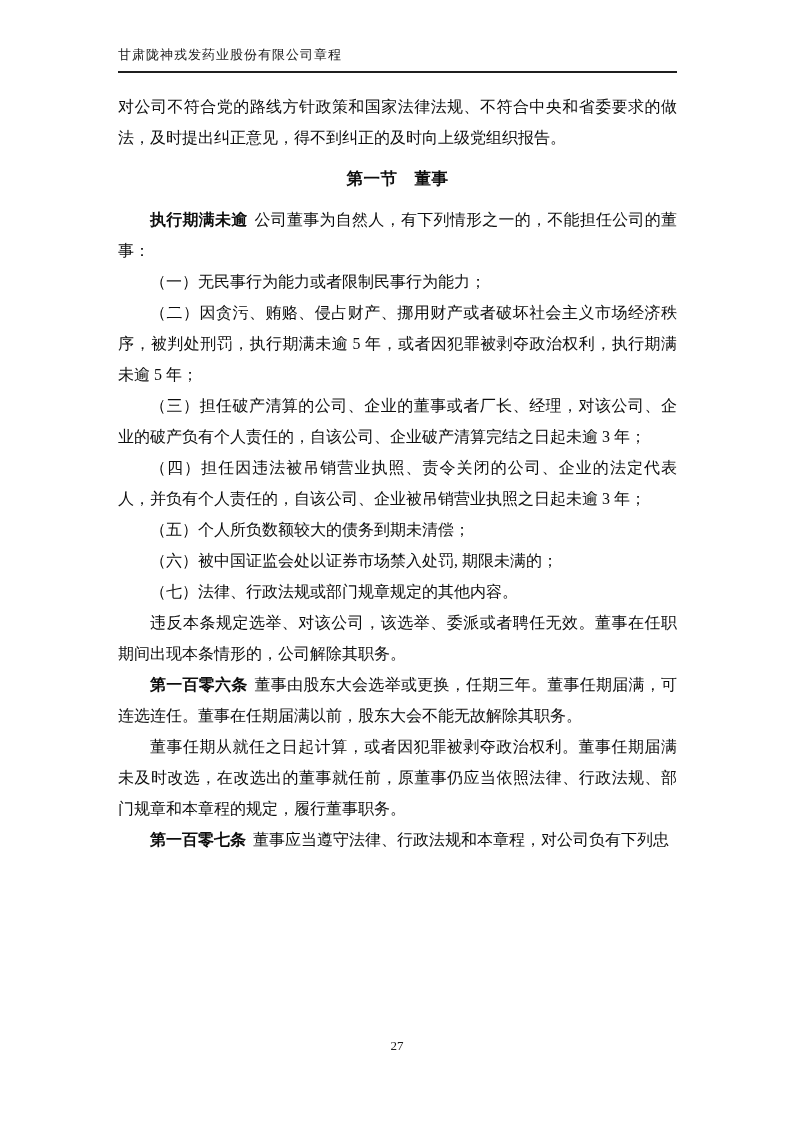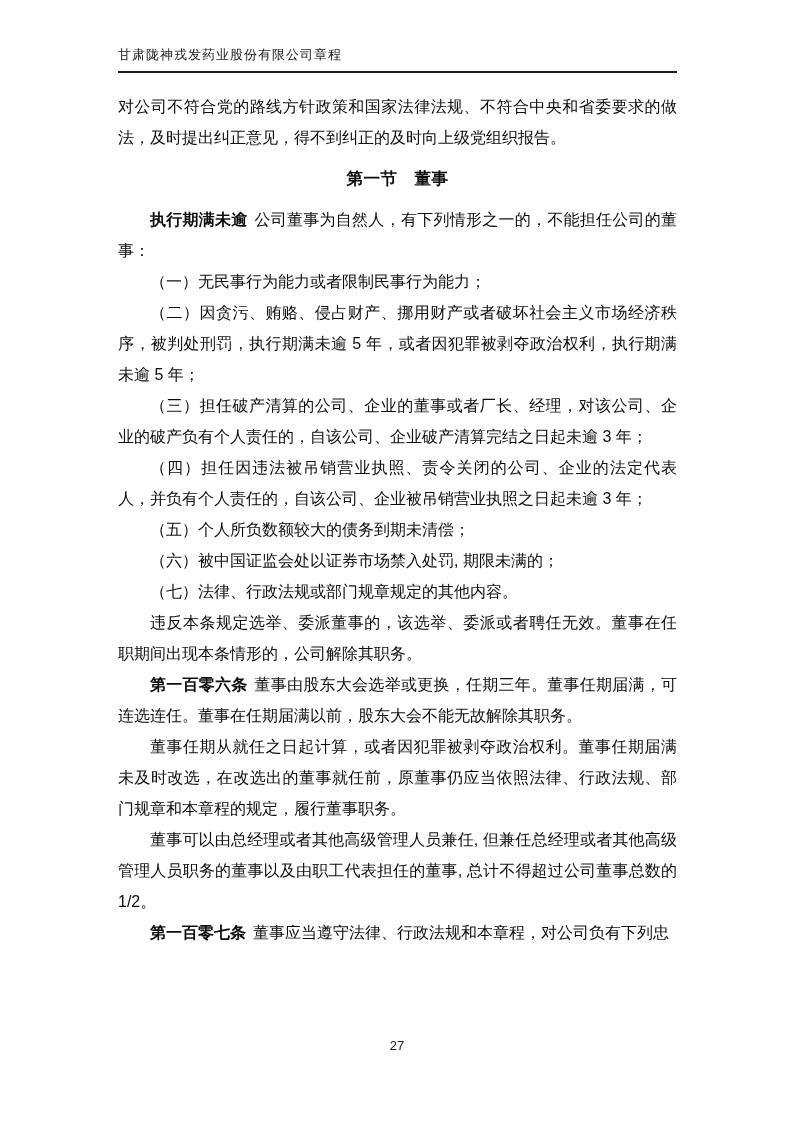--- a/index.html
+++ b/index.html
@@ -6,21 +6,21 @@
     margin: 0;
     padding: 0;
     background: #ffffff;
   }
   .page {
     position: relative;
     width: 794px;
     height: 1122px;
     background: #ffffff;
     overflow: hidden;
-    font-family: Liberation Sans, sans-serif;
+    font-family: Liberation Serif, serif;
     color: #111111;
   }
   .header {
     position: absolute;
     left: 118px;
     right: 117px;
     top: 46px;
   }
   .header-title {
     font-size: 13px;
@@ -89,24 +89,23 @@
       <p class="para body">对公司不符合党的路线方针政策和国家法律法规、不符合中央和省委要求的做法，及时提出纠正意见，得不到纠正的及时向上级党组织报告。</p>
       <p class="para section-heading">第一节　董事</p>
       <p class="para article indent"><b class="lead">执行期满未逾</b><span>公司董事为自然人，有下列情形之一的，不能担任公司的董事：</span></p>
       <p class="para body indent">（一）无民事行为能力或者限制民事行为能力；</p>
       <p class="para body indent">（二）因贪污、贿赂、侵占财产、挪用财产或者破坏社会主义市场经济秩序，被判处刑罚，执行期满未逾 5 年，或者因犯罪被剥夺政治权利，执行期满未逾 5 年；</p>
       <p class="para body indent">（三）担任破产清算的公司、企业的董事或者厂长、经理，对该公司、企业的破产负有个人责任的，自该公司、企业破产清算完结之日起未逾 3 年；</p>
       <p class="para body indent">（四）担任因违法被吊销营业执照、责令关闭的公司、企业的法定代表人，并负有个人责任的，自该公司、企业被吊销营业执照之日起未逾 3 年；</p>
       <p class="para body indent">（五）个人所负数额较大的债务到期未清偿；</p>
       <p class="para body indent">（六）被中国证监会处以证券市场禁入处罚, 期限未满的；</p>
       <p class="para body indent">（七）法律、行政法规或部门规章规定的其他内容。</p>
-      <p class="para body indent">违反本条规定选举、委派董事的，该选举、委派或者聘任无效。董事在任职期间出现本条情形的，公司解除其职务。</p>
+      <p class="para body indent">违反本条规定选举、对该公司，该选举、委派或者聘任无效。董事在任职期间出现本条情形的，公司解除其职务。</p>
       <p class="para article indent"><b class="lead">第一百零六条</b><span>董事由股东大会选举或更换，任期三年。董事任期届满，可连选连任。董事在任期届满以前，股东大会不能无故解除其职务。</span></p>
       <p class="para body indent">董事任期从就任之日起计算，或者因犯罪被剥夺政治权利。董事任期届满未及时改选，在改选出的董事就任前，原董事仍应当依照法律、行政法规、部门规章和本章程的规定，履行董事职务。</p>
-      <p class="para body indent">董事可以由总经理或者其他高级管理人员兼任, 但兼任总经理或者其他高级管理人员职务的董事以及由职工代表担任的董事, 总计不得超过公司董事总数的 1/2。</p>
       <p class="para article indent"><b class="lead">第一百零七条</b><span>董事应当遵守法律、行政法规和本章程，对公司负有下列忠</span></p>
     </div>
 
   <div class="footer">
     <span class="page-number">27</span>
   </div>
 
 </div>
 
 </body></html>

